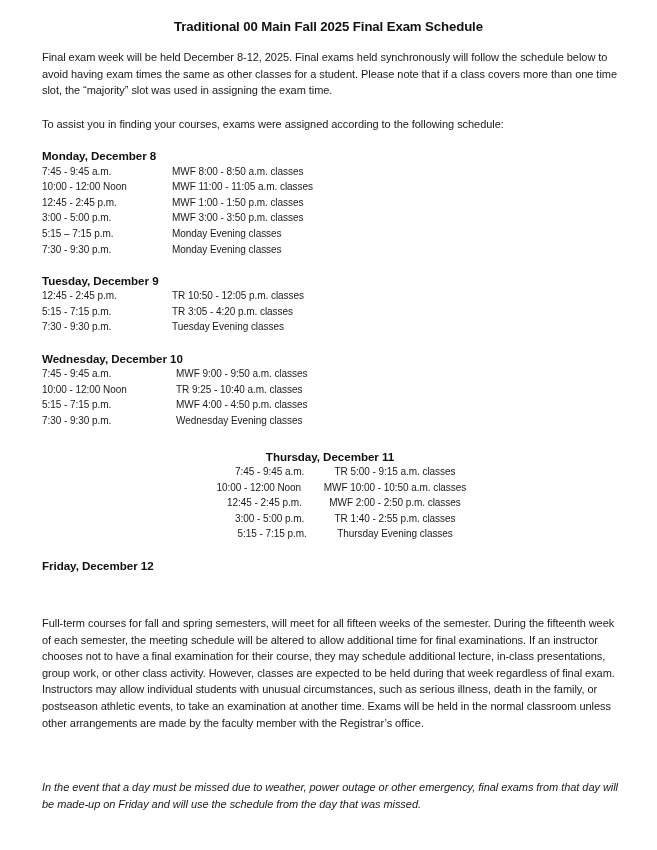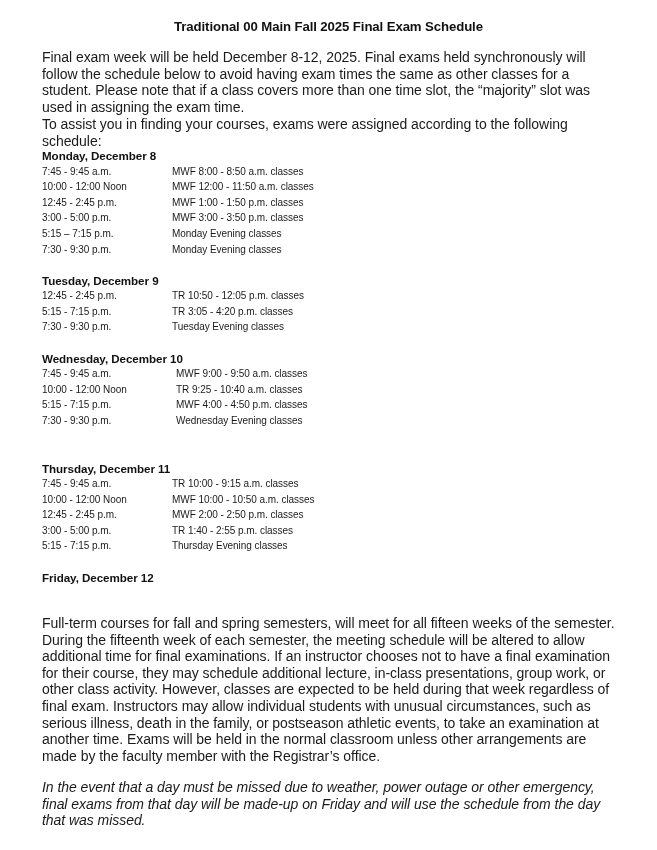--- a/index.html
+++ b/index.html
@@ -31,21 +31,21 @@
     margin: 0;
     padding-top: 19px;
     letter-spacing: -0.1px;
   }
   .body-block {
     position: absolute;
     left: 42px;
     width: 576px;
   }
   p.para {
-    font-size: 14px;
+    font-size: 11px;
     line-height: 16.6px;
     color: #1a1a1a;
     margin: 0;
     text-align: left;
     letter-spacing: -0.05px;
   }
   .intro-1 { top: 49px; }
   .intro-2 { top: 116px; }
 
   .schedule {
@@ -105,42 +105,42 @@
   </div>
 
   <div class="body-block intro-2">
     <p class="para">To assist you in finding your courses, exams were assigned according to the following schedule:</p>
   </div>
 
   <div class="schedule" id="schedule-root" style="top:148px;">
       <div class="day-block">
         <div class="day-heading">Monday, December 8</div>
         <div class="row"><span class="col-time">7:45 - 9:45 a.m.</span><span class="col-desc">MWF 8:00 - 8:50 a.m. classes</span></div>
-        <div class="row"><span class="col-time">10:00 - 12:00 Noon</span><span class="col-desc">MWF 12:00 - 11:50 a.m. classes</span></div>
+        <div class="row"><span class="col-time">10:00 - 12:00 Noon</span><span class="col-desc">MWF 11:00 - 11:05 a.m. classes</span></div>
         <div class="row"><span class="col-time">12:45 - 2:45 p.m.</span><span class="col-desc">MWF 1:00 - 1:50 p.m. classes</span></div>
         <div class="row"><span class="col-time">3:00 - 5:00 p.m.</span><span class="col-desc">MWF 3:00 - 3:50 p.m. classes</span></div>
         <div class="row"><span class="col-time">5:15 – 7:15 p.m.</span><span class="col-desc">Monday Evening classes</span></div>
         <div class="row"><span class="col-time">7:30 - 9:30 p.m.</span><span class="col-desc">Monday Evening classes</span></div>
       </div>
       <div class="day-block" style="margin-top: 15.5px;">
         <div class="day-heading">Tuesday, December 9</div>
         <div class="row"><span class="col-time">12:45 - 2:45 p.m.</span><span class="col-desc">TR 10:50 - 12:05 p.m. classes</span></div>
         <div class="row"><span class="col-time">5:15 - 7:15 p.m.</span><span class="col-desc">TR 3:05 - 4:20 p.m. classes</span></div>
         <div class="row"><span class="col-time">7:30 - 9:30 p.m.</span><span class="col-desc">Tuesday Evening classes</span></div>
       </div>
       <div class="day-block indent-wide" style="margin-top: 15.5px;">
         <div class="day-heading">Wednesday, December 10</div>
         <div class="row"><span class="col-time">7:45 - 9:45 a.m.</span><span class="col-desc">MWF 9:00 - 9:50 a.m. classes</span></div>
         <div class="row"><span class="col-time">10:00 - 12:00 Noon</span><span class="col-desc">TR 9:25 - 10:40 a.m. classes</span></div>
         <div class="row"><span class="col-time">5:15 - 7:15 p.m.</span><span class="col-desc">MWF 4:00 - 4:50 p.m. classes</span></div>
         <div class="row"><span class="col-time">7:30 - 9:30 p.m.</span><span class="col-desc">Wednesday Evening classes</span></div>
       </div>
-      <div class="day-block" style="margin-top: 32px;">
+      <div class="day-block" style="margin-top: 20px; text-align: center;">
         <div class="day-heading">Thursday, December 11</div>
-        <div class="row"><span class="col-time">7:45 - 9:45 a.m.</span><span class="col-desc">TR 10:00 - 9:15 a.m. classes</span></div>
+        <div class="row"><span class="col-time">7:45 - 9:45 a.m.</span><span class="col-desc">TR 5:00 - 9:15 a.m. classes</span></div>
         <div class="row"><span class="col-time">10:00 - 12:00 Noon</span><span class="col-desc">MWF 10:00 - 10:50 a.m. classes</span></div>
         <div class="row"><span class="col-time">12:45 - 2:45 p.m.</span><span class="col-desc">MWF 2:00 - 2:50 p.m. classes</span></div>
         <div class="row"><span class="col-time">3:00 - 5:00 p.m.</span><span class="col-desc">TR 1:40 - 2:55 p.m. classes</span></div>
         <div class="row"><span class="col-time">5:15 - 7:15 p.m.</span><span class="col-desc">Thursday Evening classes</span></div>
       </div>
       <div class="day-block indent-wide" style="margin-top: 15.5px;">
         <div class="day-heading">Friday, December 12</div>
       </div>
     </div>
 

